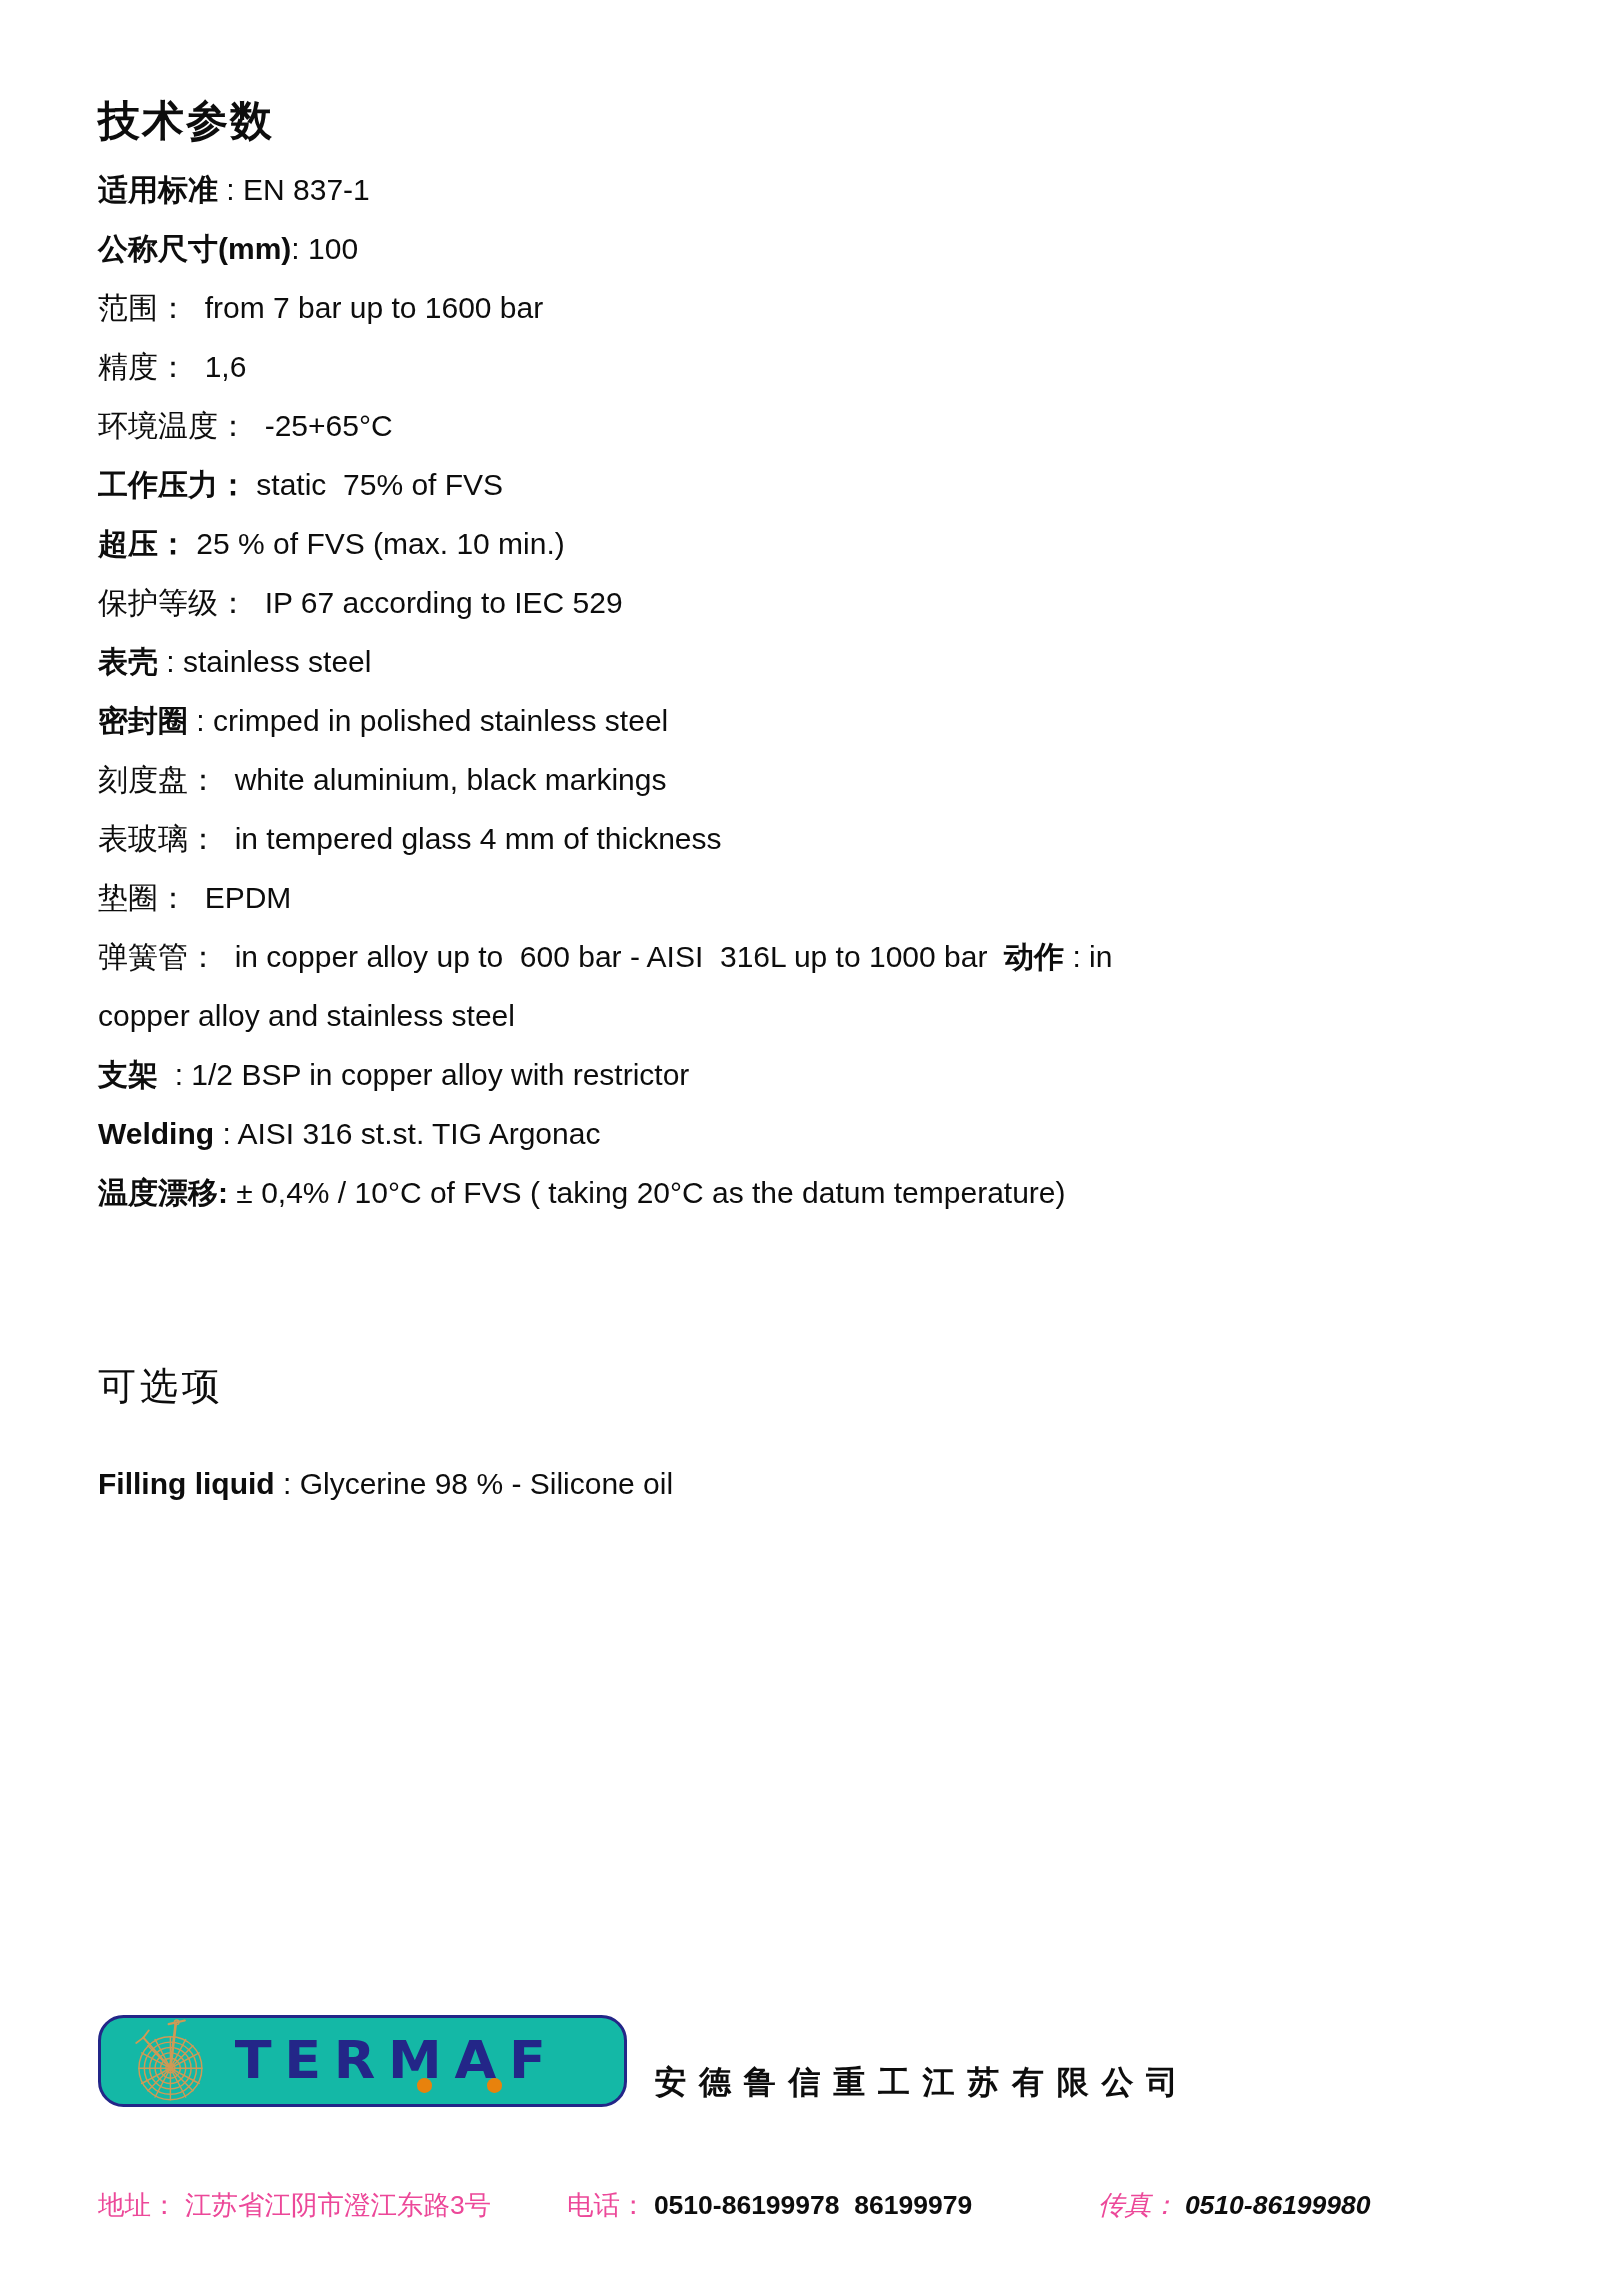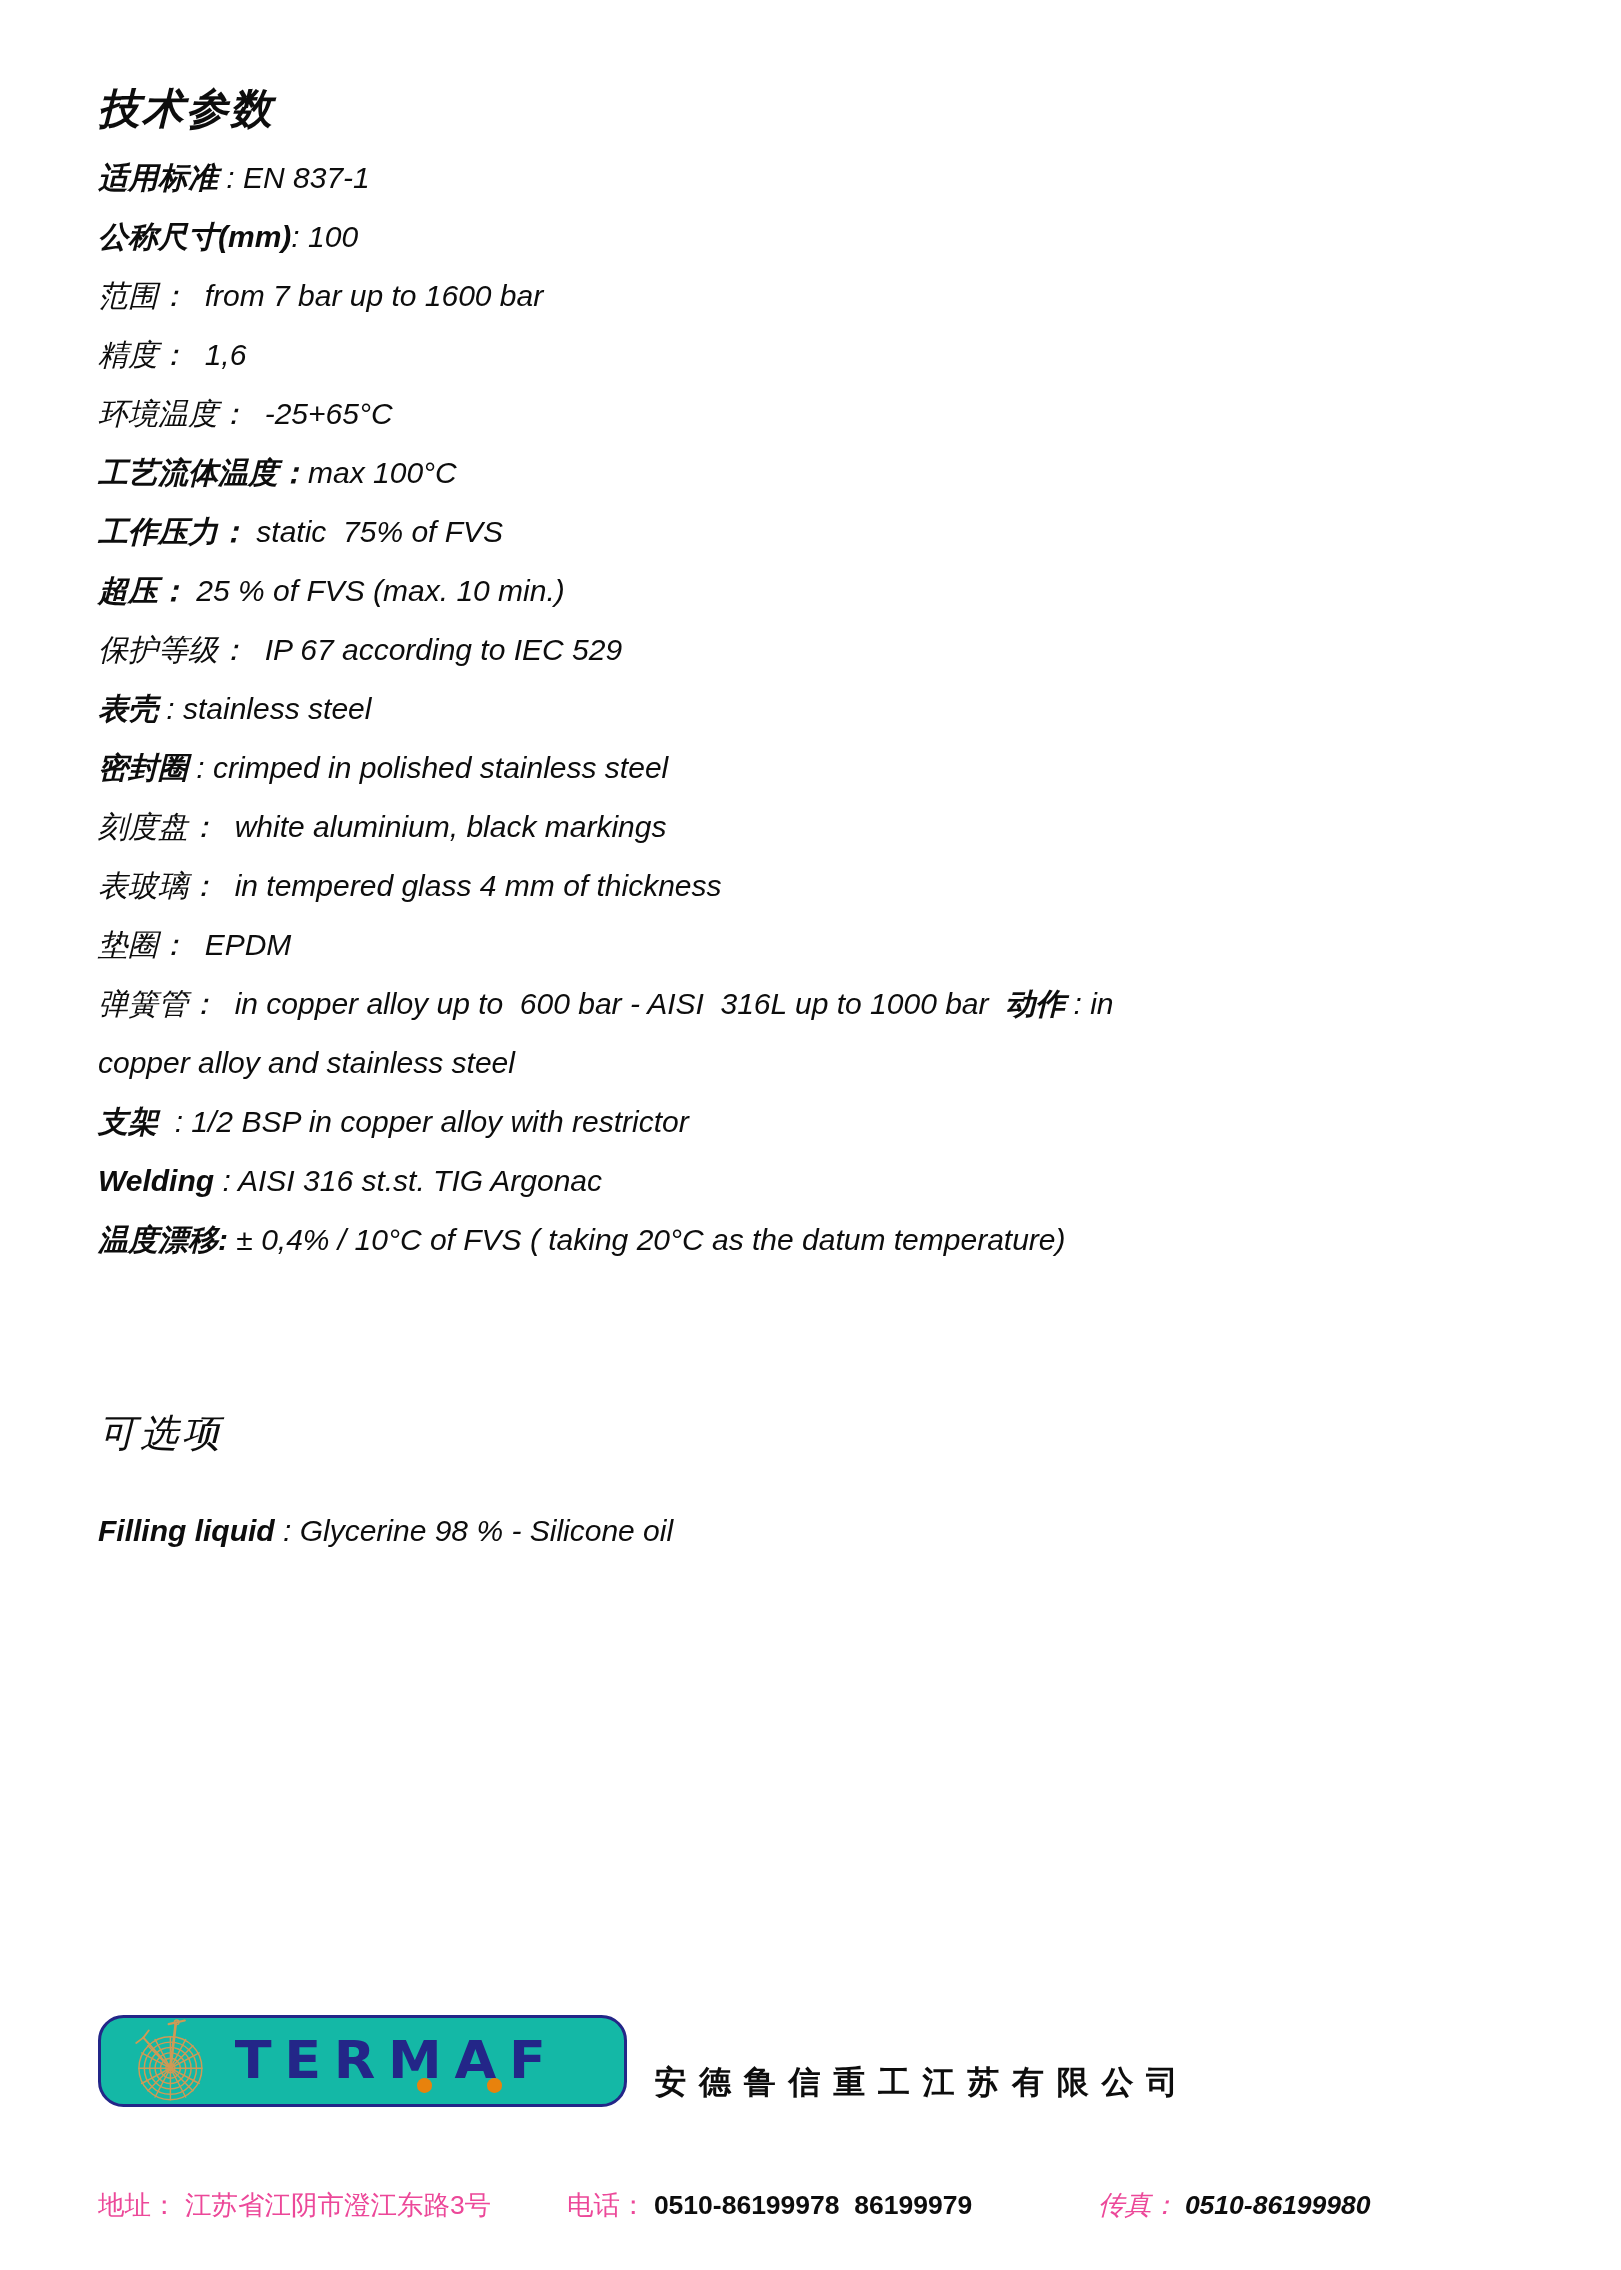--- a/index.html
+++ b/index.html
@@ -4,21 +4,21 @@
 <style>
   html, body { margin:0; padding:0; background:#ffffff; }
   .page {
     position:relative;
     width:1621px; height:2270px;
     background:#ffffff;
     color:#0d0d0d;
     font-family:"Liberation Sans", sans-serif;
     overflow:hidden;
   }
-  .content { position:absolute; left:98px; top:72px; width:1441px;font-style:italic; }
+  .content { position:absolute; left:98px; top:84px; width:1441px; }
   .doc-title {
     font-size:42px; font-weight:bold; line-height:74px;
     letter-spacing:2px; margin:0;
   }
   .spec-rows { margin-top:2px; }
   .spec-row { font-size:30px; line-height:59px; white-space:pre-wrap; }
   .lbl { font-weight:normal; }
   .lbl.b { font-weight:bold; }
   .val { font-weight:normal; }
   .optional-title {
@@ -73,21 +73,20 @@
         <div class="spec-row"><span class="lbl b">适用标准</span><span class="val"> : EN 837-1</span><span class="lbl"></span><span class="val"></span></div>
 
         <div class="spec-row"><span class="lbl b">公称尺寸(mm)</span><span class="val">: 100</span><span class="lbl"></span><span class="val"></span></div>
 
         <div class="spec-row"><span class="lbl">范围：</span><span class="val">  from 7 bar up to 1600 bar</span><span class="lbl"></span><span class="val"></span></div>
 
         <div class="spec-row"><span class="lbl">精度：</span><span class="val">  1,6</span><span class="lbl"></span><span class="val"></span></div>
 
         <div class="spec-row"><span class="lbl">环境温度：</span><span class="val">  -25+65°C</span><span class="lbl"></span><span class="val"></span></div>
 
-        <div class="spec-row"><span class="lbl b">工艺流体温度：</span><span class="val">max 100°C</span><span class="lbl"></span><span class="val"></span></div>
 
         <div class="spec-row"><span class="lbl b">工作压力：</span><span class="val"> static  75% of FVS</span><span class="lbl"></span><span class="val"></span></div>
 
         <div class="spec-row"><span class="lbl b">超压：</span><span class="val"> 25 % of FVS (max. 10 min.)</span><span class="lbl"></span><span class="val"></span></div>
 
         <div class="spec-row"><span class="lbl">保护等级：</span><span class="val">  IP 67 according to IEC 529</span><span class="lbl"></span><span class="val"></span></div>
 
         <div class="spec-row"><span class="lbl b">表壳</span><span class="val"> : stainless steel</span><span class="lbl"></span><span class="val"></span></div>
 
         <div class="spec-row"><span class="lbl b">密封圈</span><span class="val"> : crimped in polished stainless steel</span><span class="lbl"></span><span class="val"></span></div>

